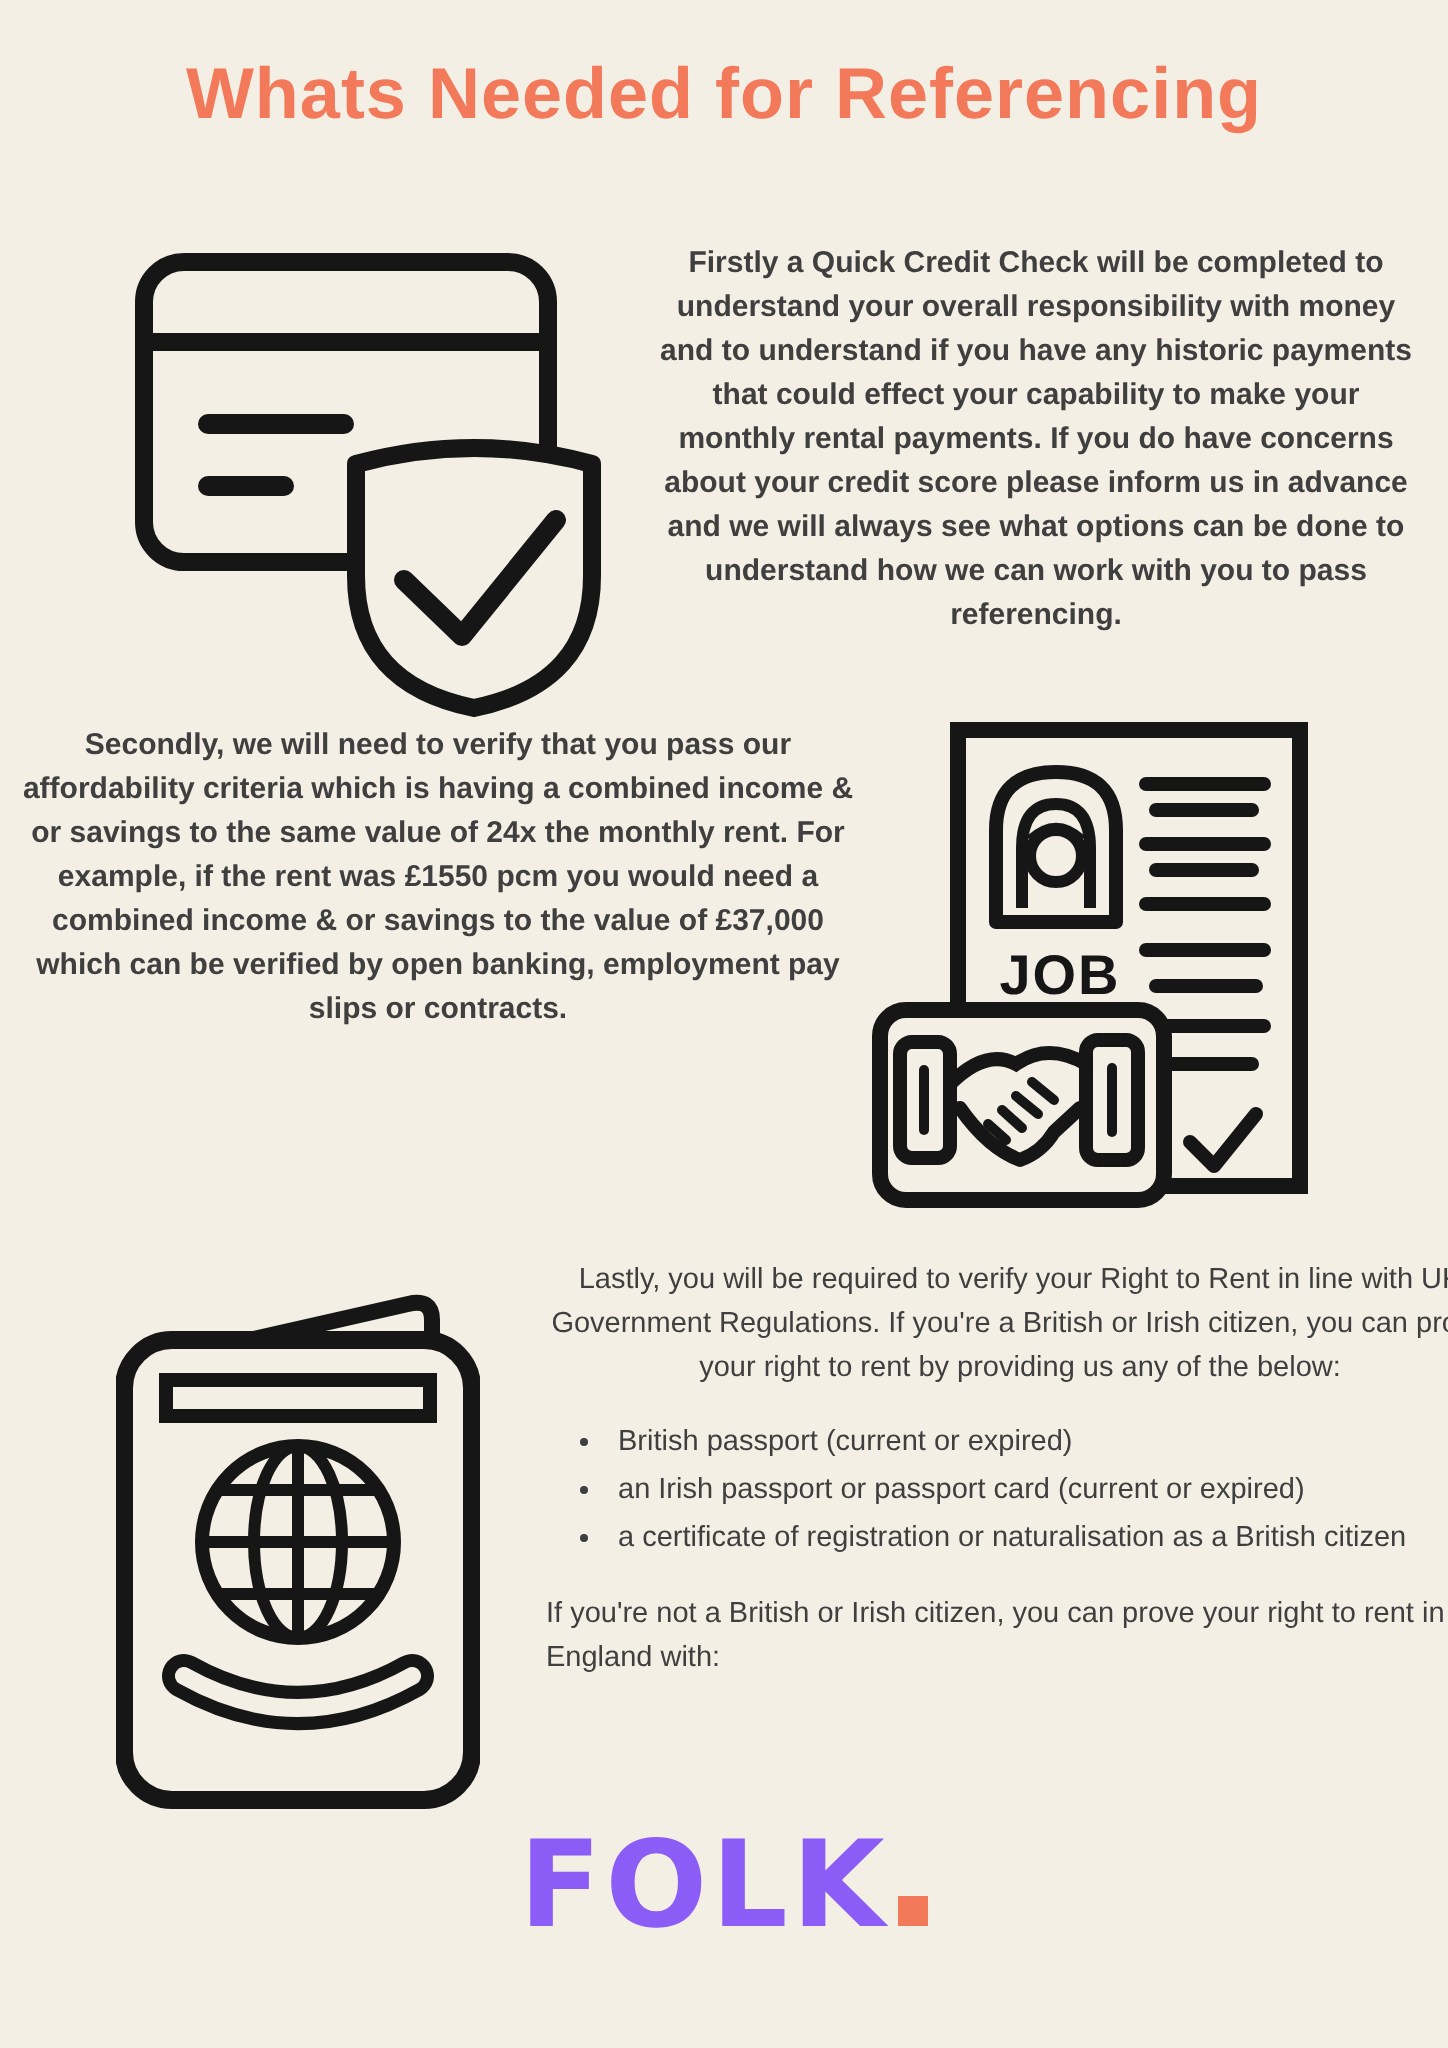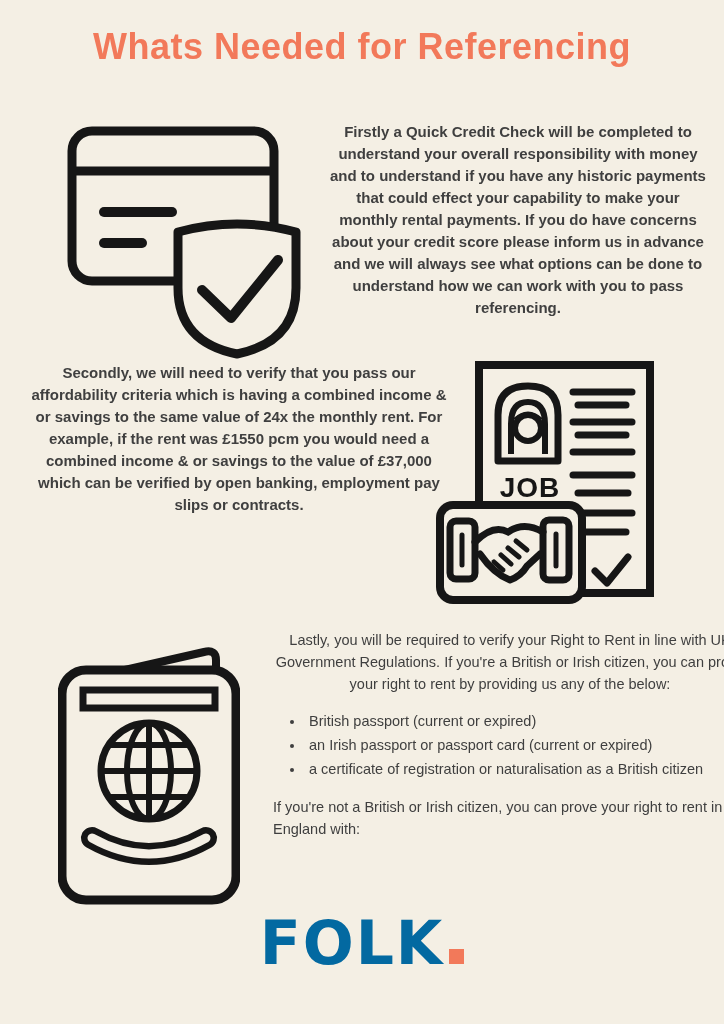--- a/index.html
+++ b/index.html
@@ -8,34 +8,34 @@
     background:#f4efe4;color:#3f3f3f;
     font-family:"Liberation Sans",sans-serif;
   }
   .title{
     position:absolute;top:26px;left:0;width:100%;
     text-align:center;font-size:36px;font-weight:700;color:#f2795a;
     letter-spacing:.5px;
   }
   .body-text{font-size:15px;line-height:22px;font-weight:bold;}
   .sec1-text{position:absolute;left:328px;top:121px;width:380px;text-align:center;}
-  .sec2-text{position:absolute;left:24px;top:362px;width:430px;text-align:center;}
+  .sec2-text{position:absolute;left:4px;top:362px;width:430px;text-align:center;}
   .sec2-text .para2{margin-top:13px;}
   .sec3-text{position:absolute;left:248px;top:629px;width:474px;font-size:14.5px;line-height:22px;margin-left:25px;}
   .sec3-text .intro{text-align:center;}
   .sec3-text ul{margin:15px 0 0 0;padding-left:32px;text-align:left;}
   .sec3-text li{margin:0 0 2px 0;padding-left:4px;}
   .sec3-text .noncit{margin-top:16px;text-align:left;}
   .sec3-text ul.second{margin-top:16px;}
   .share-link{text-decoration:underline;text-underline-offset:2px;cursor:pointer;color:inherit;}
   .icon-abs{position:absolute;}
   .logo{
     position:absolute;top:908px;left:0;width:100%;text-align:center;
     font-family:"DejaVu Sans",sans-serif;font-weight:700;
-    font-size:60px;color:#0369a1;letter-spacing:2px;
+    font-size:60px;color:#8b5cf6;letter-spacing:2px;
   }
   .logo .dot{display:inline-block;width:15px;height:15px;background:#f2795a;margin-left:5px;}
   svg{display:block;}
 </style>
 </head>
 <body>
 
 <div class="page">
 
   <div class="title">Whats Needed for Referencing</div>

